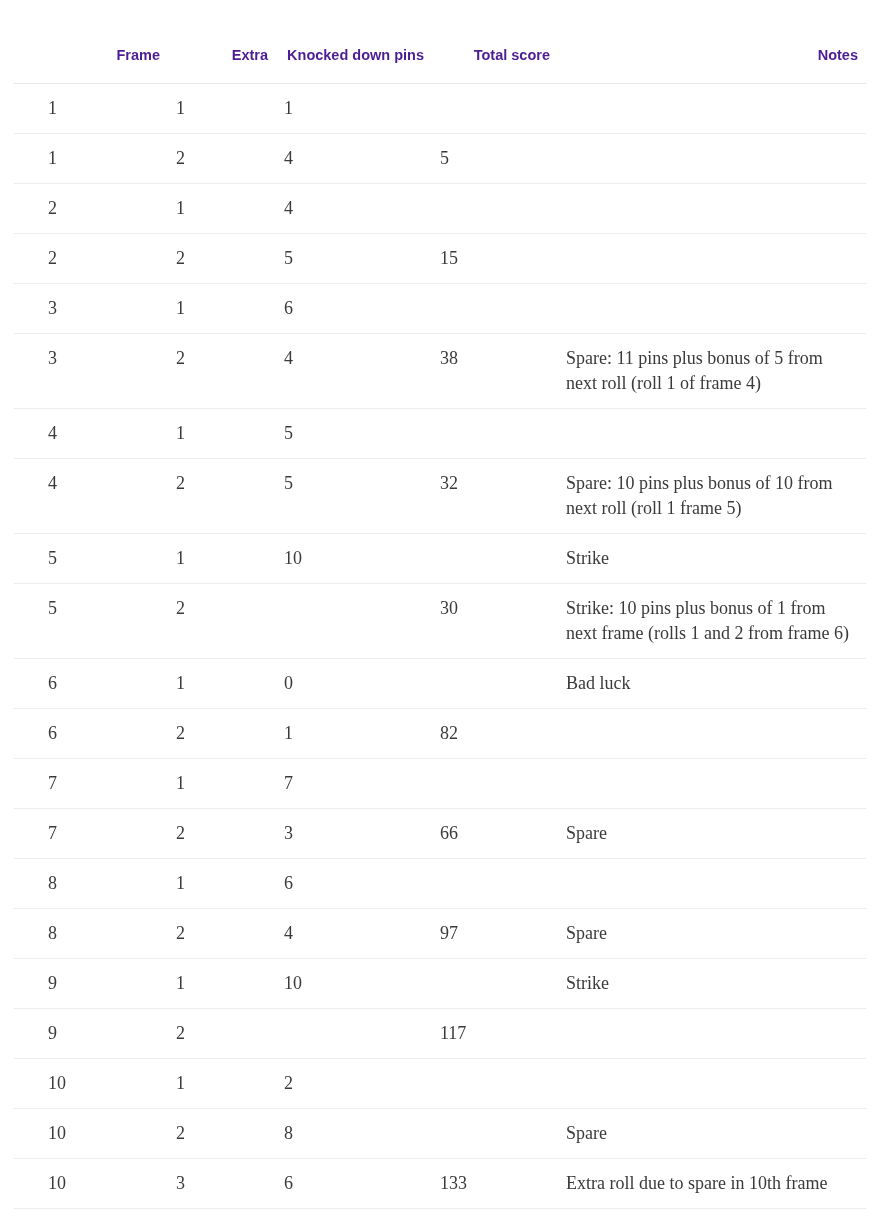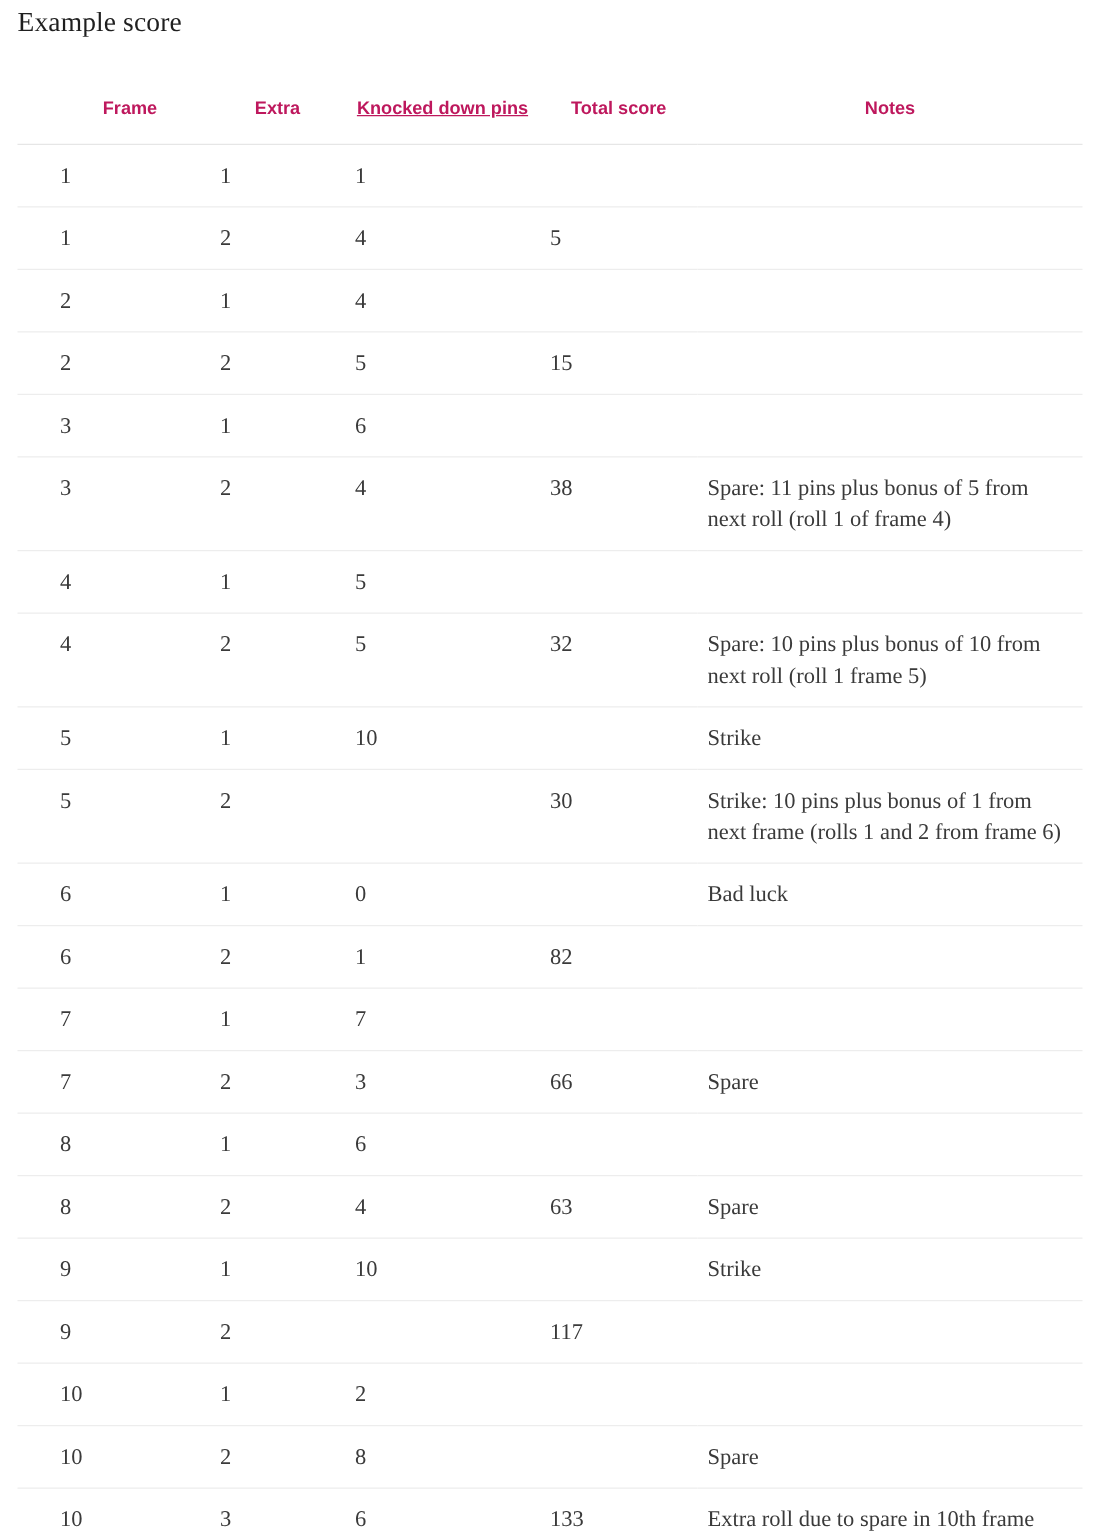--- a/index.html
+++ b/index.html
@@ -30,54 +30,53 @@
   }
   .table-wrap {
     padding: 30px 10px 0 14px;
   }
   table.score-table {
     border-collapse: collapse;
     width: 852px;
     table-layout: fixed;
   }
   table.score-table thead th {
-    text-align: center;
+    text-align: right;
     font-family: "Liberation Sans", sans-serif;
     font-size: 14.5px;
     font-weight: bold;
-    color: #be185d;
+    color: #4c1d95;
     padding: 16px 8px 18px 8px;
     vertical-align: top;
     border-bottom: 1px solid #e6e6e6;
     line-height: 19px;
   }
   table.score-table thead th.th-frame { width: 112px; padding-left: 34px; }
   table.score-table thead th.th-roll { width: 92px; }
-  table.score-table thead th.th-pins { width: 140px; text-decoration: underline; }
+  table.score-table thead th.th-pins { width: 140px; }
   table.score-table thead th.th-total { width: 110px; }
   table.score-table thead th.th-notes { width: auto; }
 
   table.score-table tbody td {
     font-family: "Liberation Serif", serif;
     font-size: 18px;
     color: #3a3a3a;
     padding: 12px 8px 12px 8px;
     vertical-align: top;
     border-bottom: 1px solid #ededed;
     line-height: 25px;
   }
   table.score-table tbody td.c-frame { padding-left: 34px; }
   table.score-table tbody tr:last-child td { border-bottom: 1px solid #ededed; }
 </style>
 </head>
 <body>
 
 <div class="page">
 
-  <h1 class="page-title">Example score</h1>
 
   <div class="table-wrap">
     <table class="score-table">
       <thead>
         <tr>
           <th class="th-frame">Frame</th>
           <th class="th-roll">Extra</th>
           <th class="th-pins">Knocked down pins</th>
           <th class="th-total">Total score</th>
           <th class="th-notes">Notes</th>
@@ -186,21 +185,21 @@
             <td class="c-frame">8</td>
             <td class="c-roll">1</td>
             <td class="c-pins">6</td>
             <td class="c-total"></td>
             <td class="c-notes"></td>
           </tr>
           <tr>
             <td class="c-frame">8</td>
             <td class="c-roll">2</td>
             <td class="c-pins">4</td>
-            <td class="c-total">63</td>
+            <td class="c-total">97</td>
             <td class="c-notes">Spare</td>
           </tr>
           <tr>
             <td class="c-frame">9</td>
             <td class="c-roll">1</td>
             <td class="c-pins">10</td>
             <td class="c-total"></td>
             <td class="c-notes">Strike</td>
           </tr>
           <tr>

